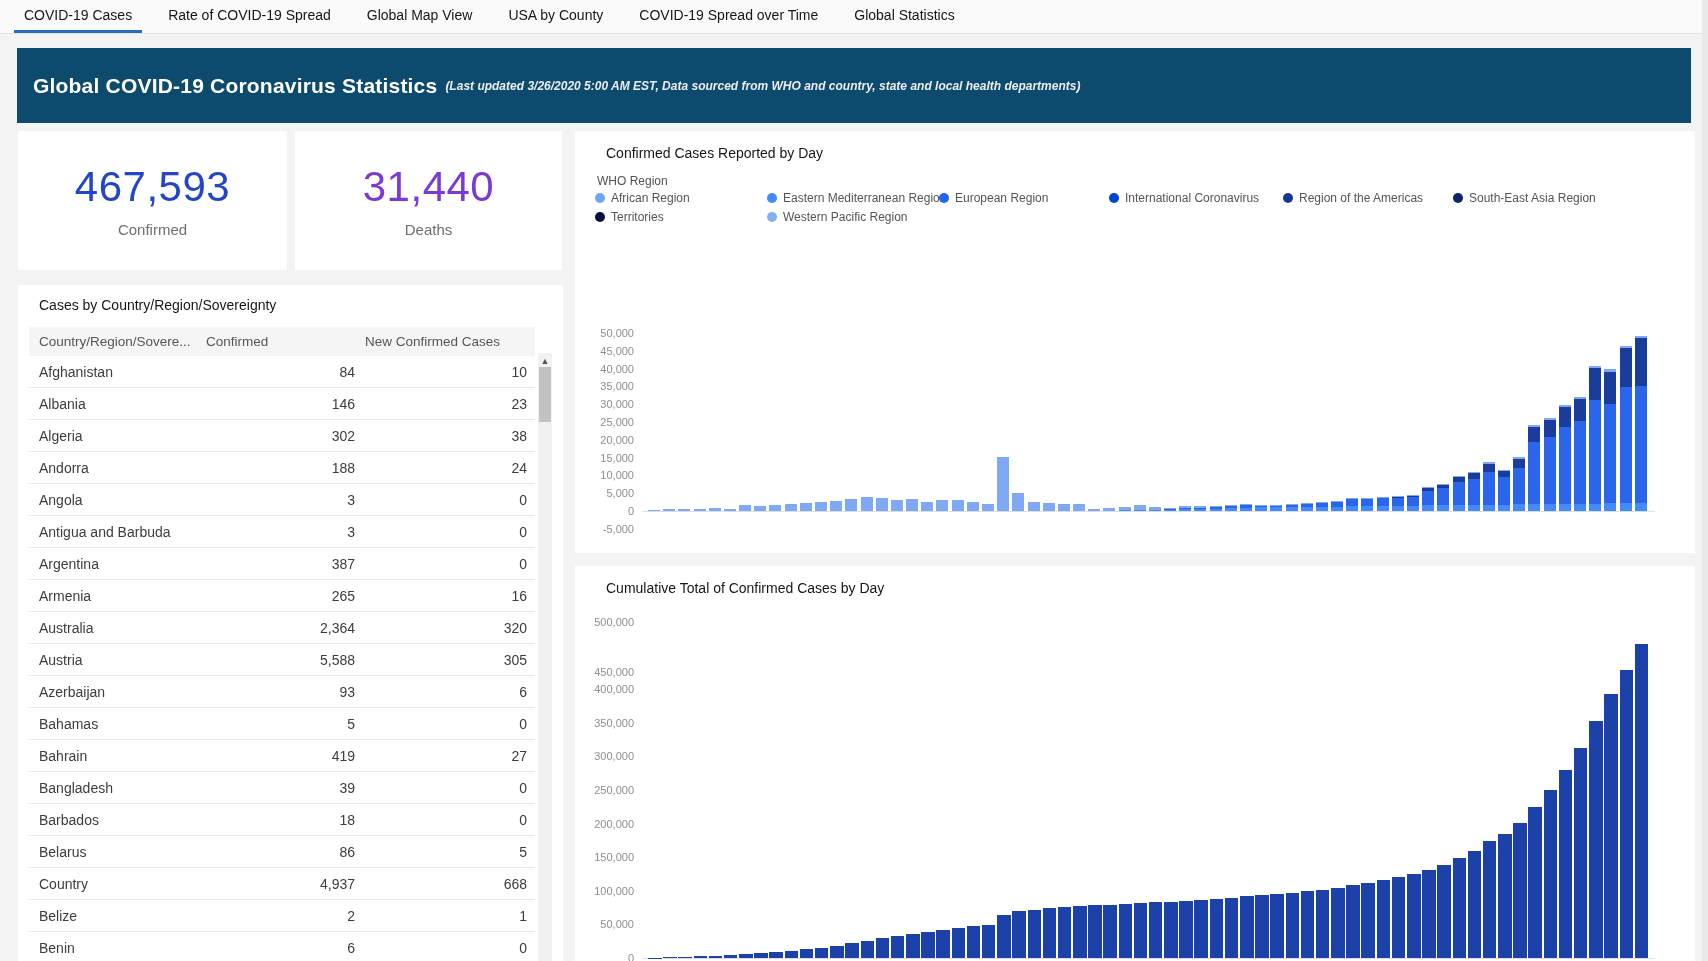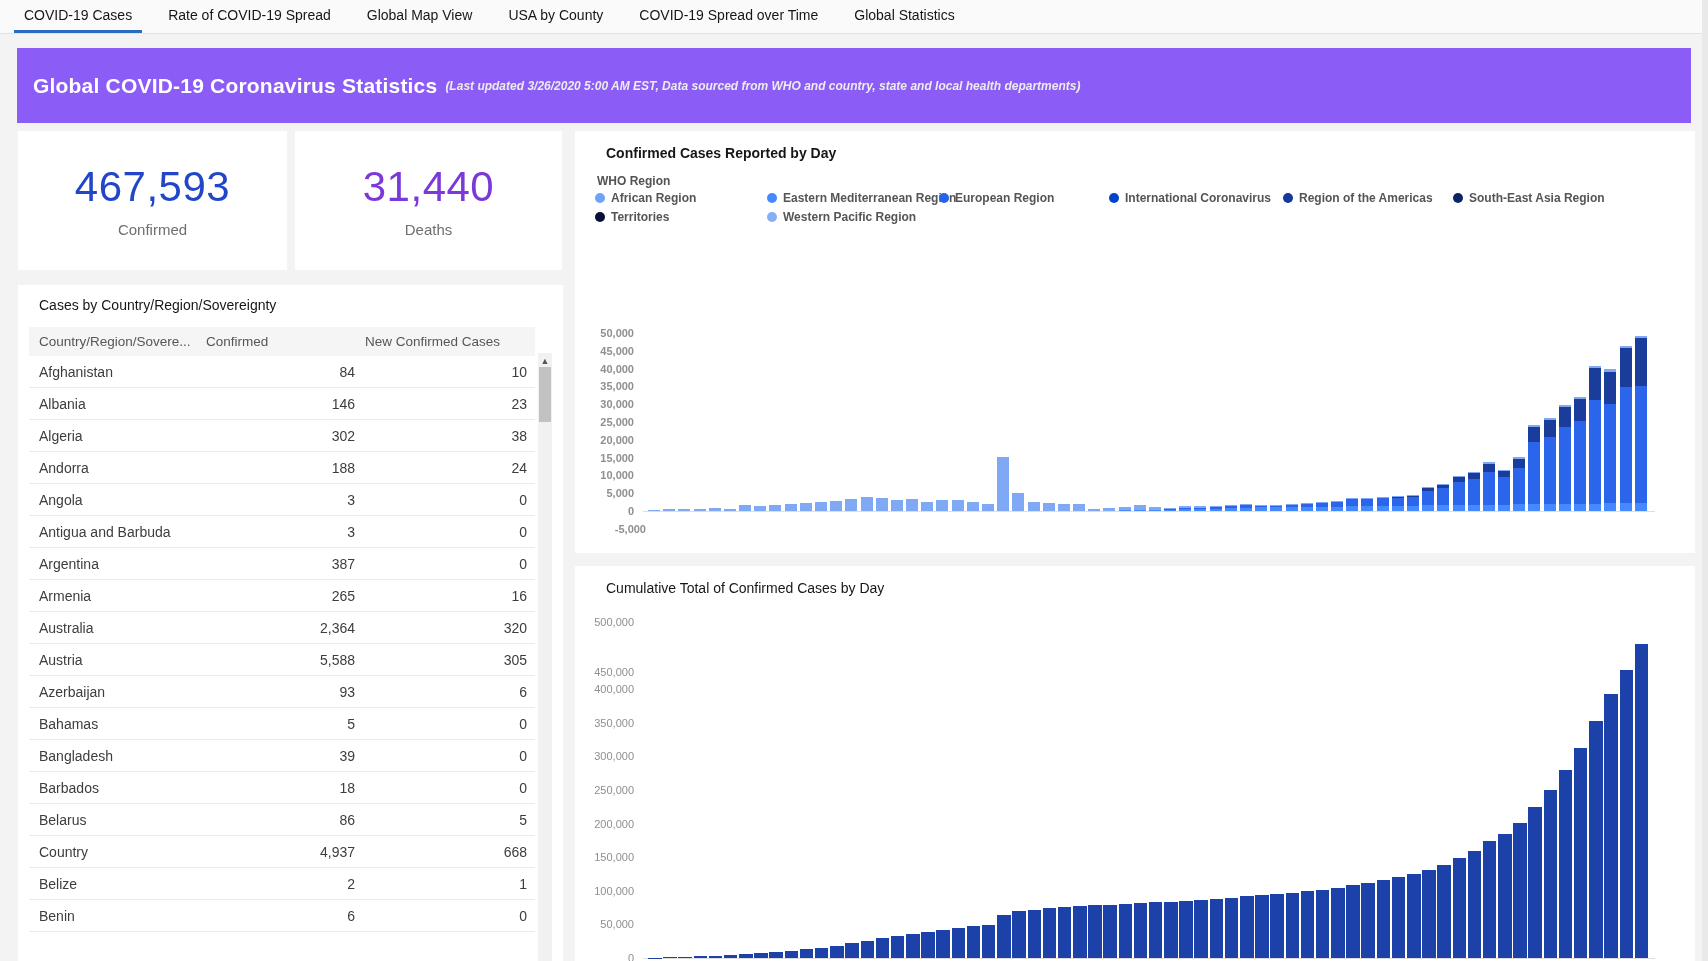--- a/index.html
+++ b/index.html
@@ -16,21 +16,21 @@
   }
   .tab {
     display:flex; align-items:center; padding:0 10px; margin-right:16px;
     font-size:14px; color:#161616; cursor:pointer; border-bottom:3px solid transparent;
     white-space:nowrap;
   }
   .tab.active { border-bottom-color:#2a6bbf; }
   
   .card { position:absolute; background:#ffffff; }
   .header-card {
-    left:17px; top:48px; width:1674px; height:75px; background:#8b5cf6;
+    left:17px; top:48px; width:1674px; height:75px; background:#0c4a6e;
     display:flex; align-items:center; padding:16px 16px; color:#fff;
   }
   .header-title { font-size:21px; font-weight:bold; letter-spacing:.2px; }
   .header-sub { font-size:12px; font-style:italic; color:#ececec; margin-left:8px; font-weight:bold; }
   .kpi { display:flex; flex-direction:column; align-items:center; justify-content:center; }
   .kpi-value { font-size:42px; letter-spacing:.5px; }
   .kpi-label { font-size:15px; color:#6f6f6f; margin-top:10px; }
   
   .tbl-card { left:18px; top:285px; width:545px; height:676px; overflow:hidden; }
   .tbl-title { position:absolute; left:21px; top:12px; font-size:14px; color:#161616; }
@@ -155,20 +155,25 @@
           <div class="c-name">Azerbaijan</div>
           <div class="c-conf">93</div>
           <div class="c-new">6</div>
         </div>
         <div class="tbl-row">
           <div class="c-name">Bahamas</div>
           <div class="c-conf">5</div>
           <div class="c-new">0</div>
         </div>
         <div class="tbl-row">
+          <div class="c-name">Bahrain</div>
+          <div class="c-conf">419</div>
+          <div class="c-new">27</div>
+        </div>
+        <div class="tbl-row">
           <div class="c-name">Bangladesh</div>
           <div class="c-conf">39</div>
           <div class="c-new">0</div>
         </div>
         <div class="tbl-row">
           <div class="c-name">Barbados</div>
           <div class="c-conf">18</div>
           <div class="c-new">0</div>
         </div>
         <div class="tbl-row">
@@ -191,21 +196,21 @@
           <div class="c-conf">6</div>
           <div class="c-new">0</div>
         </div>
       </div>
     <div class="scrollbar">
       <div class="sb-arrow">▲</div>
       <div class="sb-thumb"></div>
     </div>
   </div>
 
-  <div class="card chart-card" style="left:575px; top:131px; width:1120px; height:422px;font-weight:bold;" id="chart0">
+  <div class="card chart-card" style="left:575px; top:131px; width:1120px; height:422px;" id="chart0">
     <div class="chart-title">Confirmed Cases Reported by Day</div>
     <div class="legend-title">WHO Region</div>
   <div class="legend-item" style="left: 20px; top: 60px;">
         <span class="legend-dot" style="background: rgb(111, 163, 247);"></span>
         <span>African Region</span>
       </div>
       <div class="legend-item" style="left: 192px; top: 60px;">
         <span class="legend-dot" style="background: rgb(69, 137, 255);"></span>
         <span>Eastern Mediterranean Region</span>
       </div>
@@ -237,21 +242,21 @@
       <div class="ytick" style="left: 0px; top: 219.8px;">45,000</div>
       <div class="ytick" style="left: 0px; top: 237.6px;">40,000</div>
       <div class="ytick" style="left: 0px; top: 255.4px;">35,000</div>
       <div class="ytick" style="left: 0px; top: 273.2px;">30,000</div>
       <div class="ytick" style="left: 0px; top: 291px;">25,000</div>
       <div class="ytick" style="left: 0px; top: 308.8px;">20,000</div>
       <div class="ytick" style="left: 0px; top: 326.6px;">15,000</div>
       <div class="ytick" style="left: 0px; top: 344.4px;">10,000</div>
       <div class="ytick" style="left: 0px; top: 362.2px;">5,000</div>
       <div class="ytick" style="left: 0px; top: 380px;">0</div>
-      <div class="ytick" style="left: 12px; top: 397.8px;">-5,000</div>
+      <div class="ytick" style="left: 0px; top: 397.8px;">-5,000</div>
       <div class="axisline" style="left: 68px; top: 380px; width: 1012px;"></div>
       <div class="bar-seg" style="left: 73px; top: 378.882px; width: 12px; height: 1.11784px; background: rgb(127, 169, 245);"></div>
       <div class="bar-seg" style="left: 88.18px; top: 378.359px; width: 12px; height: 1.64116px; background: rgb(127, 169, 245);"></div>
       <div class="bar-seg" style="left: 103.36px; top: 377.508px; width: 12px; height: 2.492px; background: rgb(127, 169, 245);"></div>
       <div class="bar-seg" style="left: 118.54px; top: 378.167px; width: 12px; height: 1.8334px; background: rgb(127, 169, 245);"></div>
       <div class="bar-seg" style="left: 133.72px; top: 376.739px; width: 12px; height: 3.26096px; background: rgb(127, 169, 245);"></div>
       <div class="bar-seg" style="left: 148.9px; top: 377.508px; width: 12px; height: 2.492px; background: rgb(127, 169, 245);"></div>
       <div class="bar-seg" style="left: 164.08px; top: 373.695px; width: 12px; height: 6.30476px; background: rgb(127, 169, 245);"></div>
       <div class="bar-seg" style="left: 179.26px; top: 374.806px; width: 12px; height: 5.19404px; background: rgb(127, 169, 245);"></div>
       <div class="bar-seg" style="left: 194.44px; top: 373.752px; width: 12px; height: 6.2478px; background: rgb(127, 169, 245);"></div>

